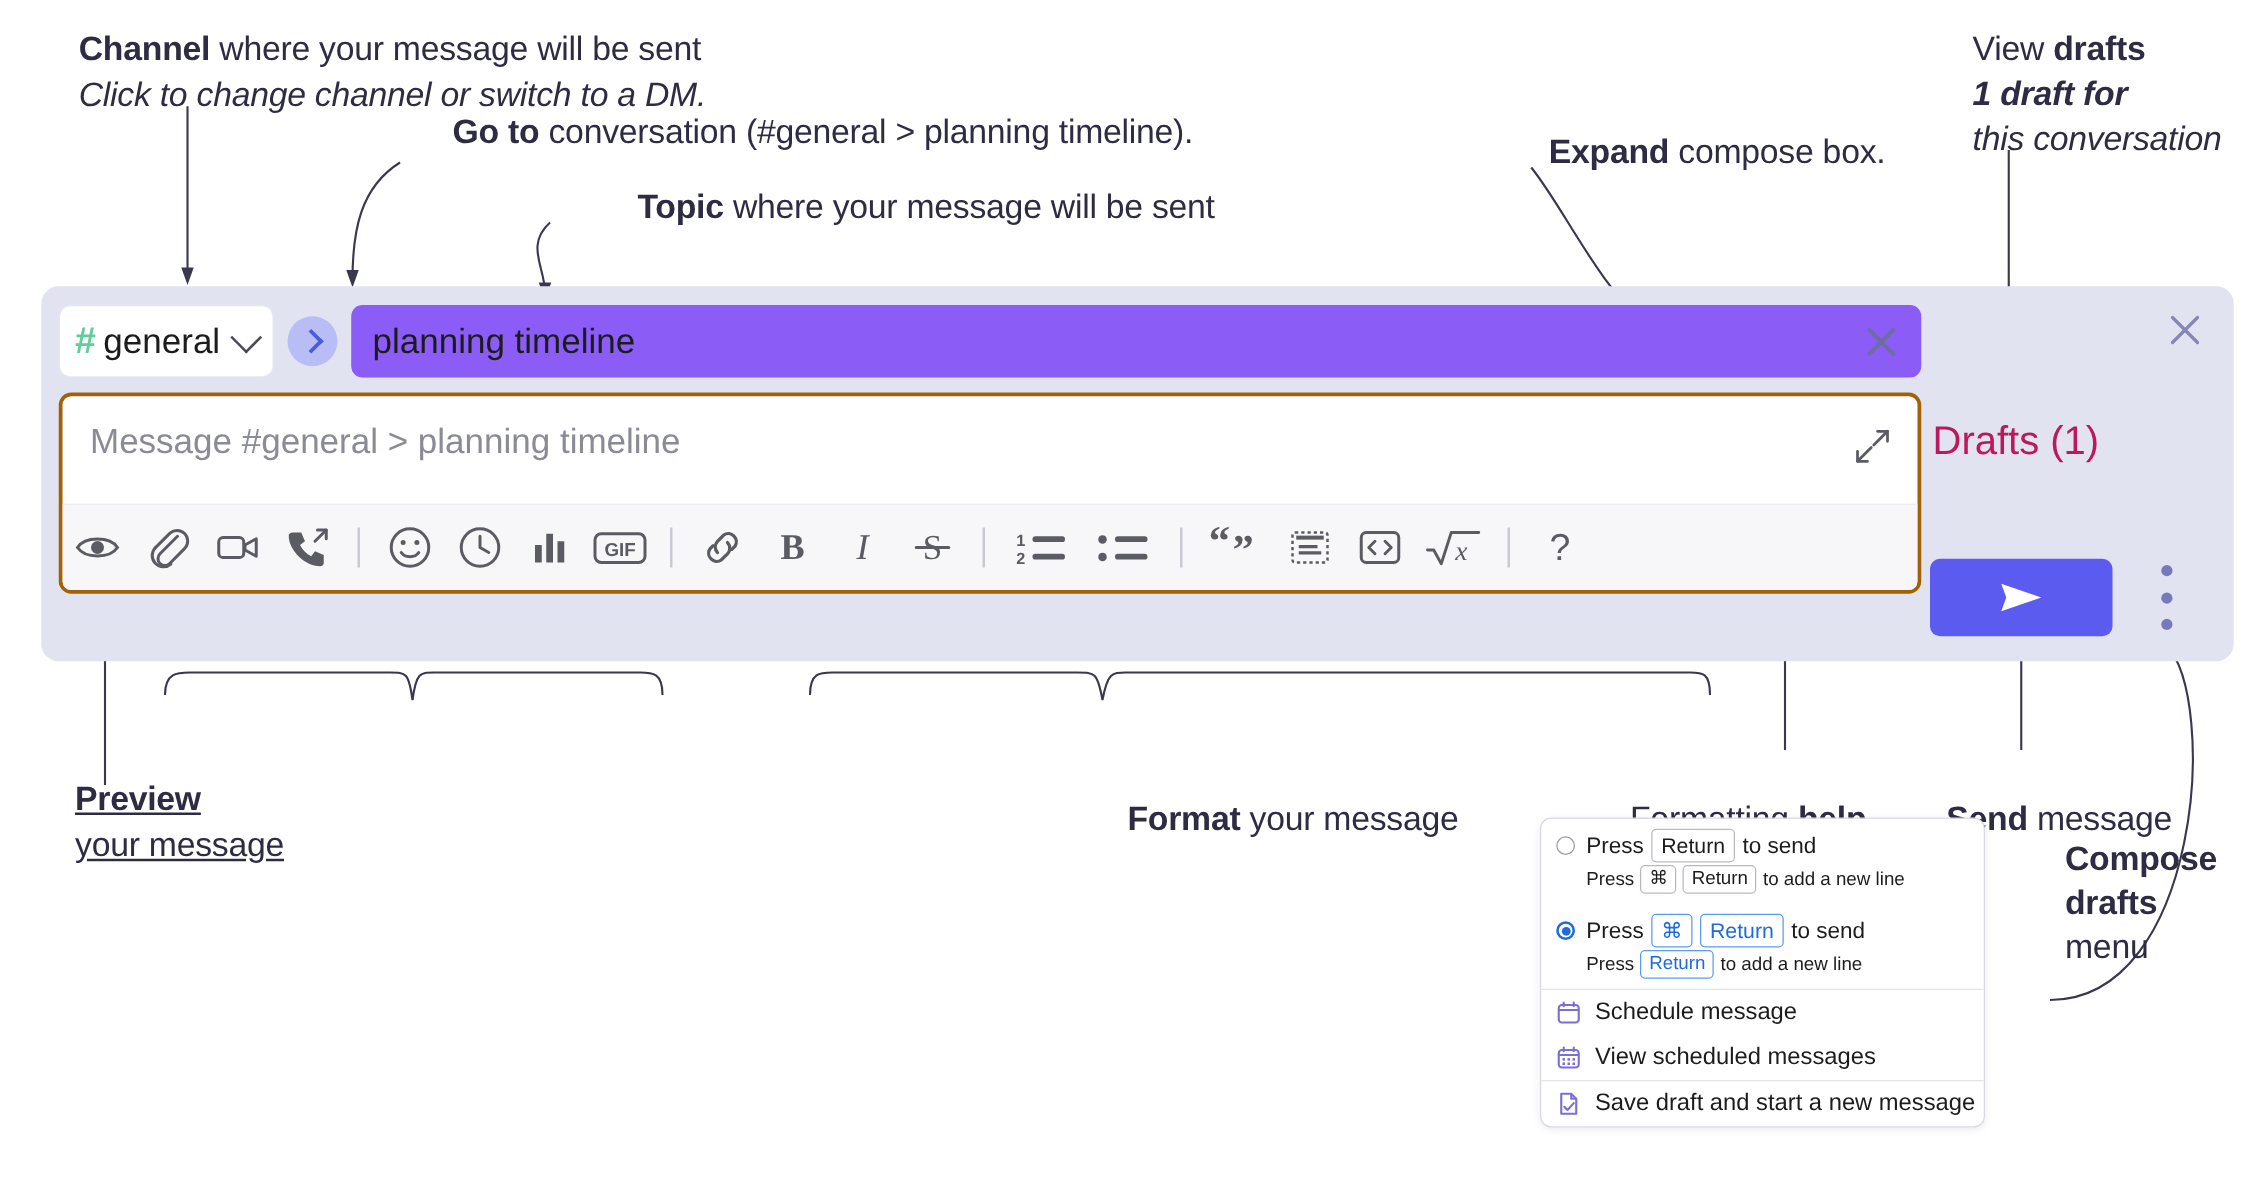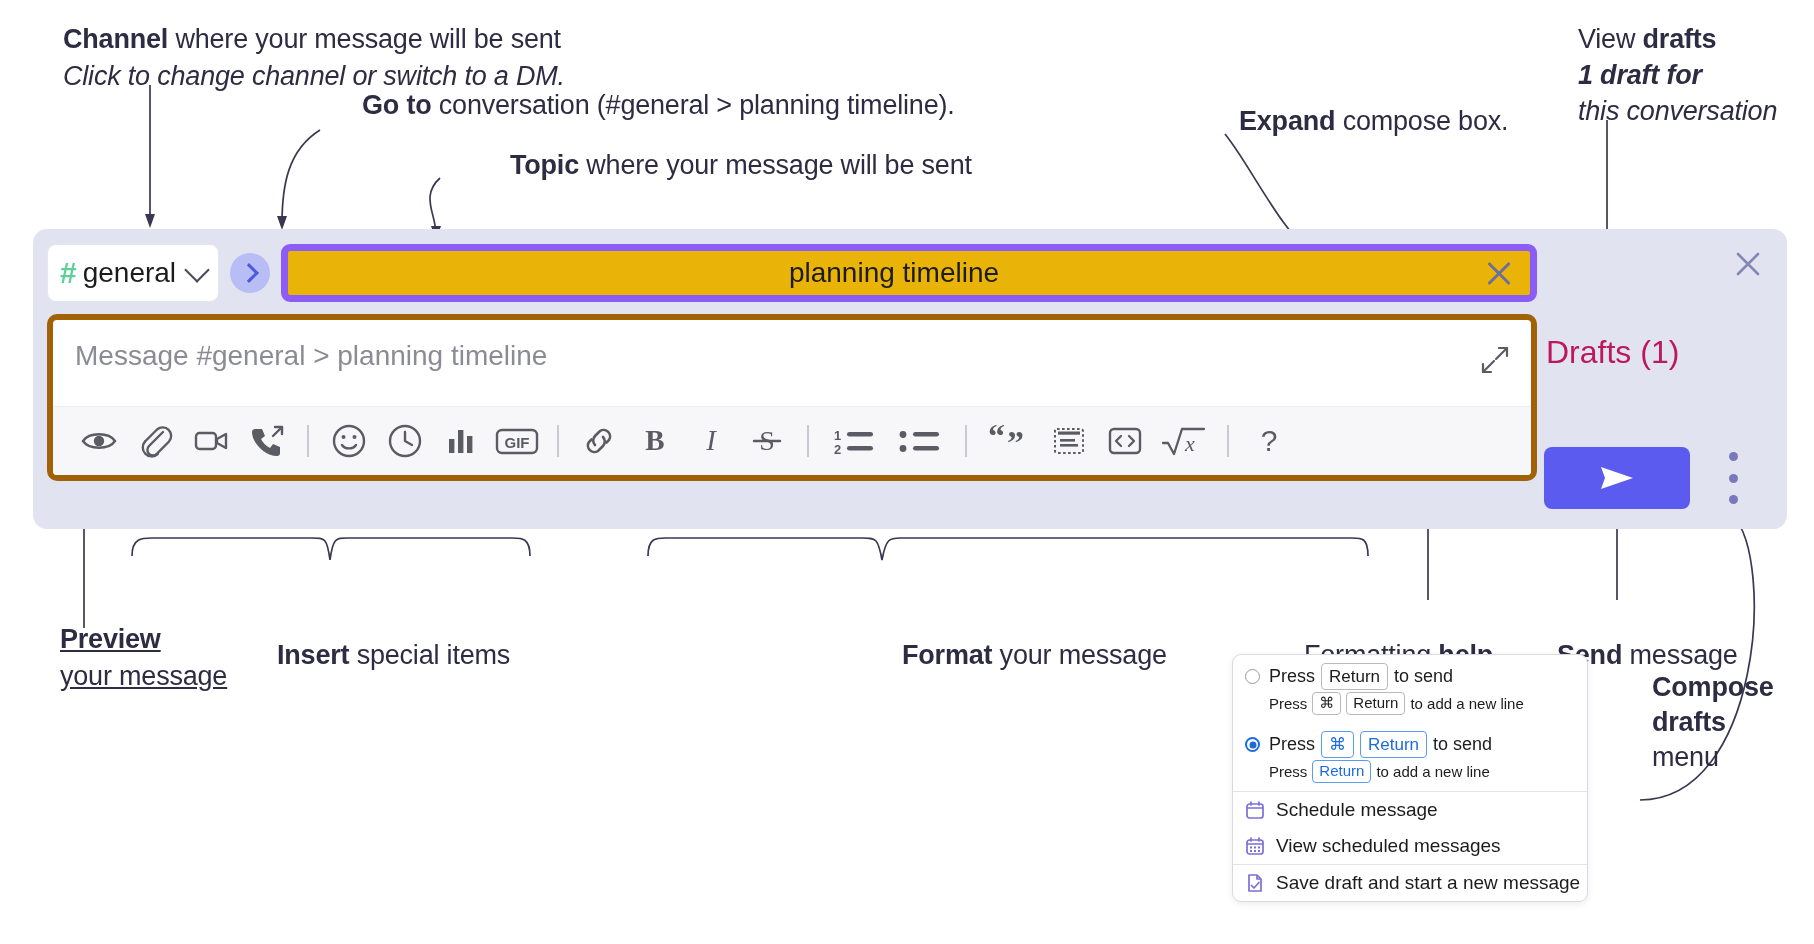--- a/index.html
+++ b/index.html
@@ -32,41 +32,41 @@
   #channel-select .cname{font-size:28px;color:#1d1c1d;flex:1;}
   .chev{width:16px;height:16px;border-right:2.6px solid #4a4a5a;border-bottom:2.6px solid #4a4a5a;transform:rotate(45deg);margin-left:2px;margin-bottom:6px;}
 
   #go-to-conversation{
     width:40px;height:40px;border-radius:50%;background:#b9bdf5;
     margin:0 11px;display:flex;align-items:center;justify-content:center;flex:none;
   }
   #go-to-conversation .arr{width:11px;height:11px;border-right:3px solid #4a5bdc;border-top:3px solid #4a5bdc;transform:rotate(45deg);margin-left:-3px;}
 
   #topic-field{
-    flex:1;height:58px;background:#eab308;border-radius:9px;border:7px solid #8b5cf6;
-    display:flex;align-items:center;padding:0 16px;box-sizing:border-box;text-align:center;
+    flex:1;height:58px;background:#8b5cf6;border-radius:9px;border:1px solid #8b5cf6;
+    display:flex;align-items:center;padding:0 16px;box-sizing:border-box;
   }
   #topic-field .tval{font-size:28px;color:#1d1c1d;flex:1;}
   .xicon{width:30px;height:30px;position:relative;flex:none;}
   .xicon:before,.xicon:after{content:"";position:absolute;left:0;top:14px;width:30px;height:3px;background:#6c6e9c;border-radius:2px;}
   .xicon:before{transform:rotate(45deg);}
   .xicon:after{transform:rotate(-45deg);}
 
   
   #message-box{
-    margin-top:11px;background:#fff;border-radius:10px;border:6px solid #a16207;
+    margin-top:11px;background:#fff;border-radius:10px;border:3px solid #a16207;
     overflow:hidden;
   }
   #message-input-area{height:86px;position:relative;}
   #message-placeholder{position:absolute;left:22px;top:20px;font-size:28px;color:#8b8b96;}
   #expand-compose{position:absolute;right:22px;top:26px;width:28px;height:28px;}
 
   #format-toolbar{
     height:68px;background:#f7f7fa;border-top:1px solid #edecf2;
-    display:flex;align-items:center;padding-left:18px;gap:0;
+    display:flex;align-items:center;gap:0;
   }
   .tbtn{width:56px;height:56px;display:flex;align-items:center;justify-content:center;flex:none;}
   .tsep{width:2px;height:32px;background:#c9c9d4;margin:0 12px;flex:none;}
   .tbtn svg{display:block;}
 
   
   #close-compose{position:absolute;right:22px;top:18px;width:34px;height:34px;}
   #drafts-link{position:absolute;left:1546px;top:334px;font-size:32px;color:#be185d;}
   #send-button{
     position:absolute;left:1544px;top:447px;width:146px;height:62px;background:#5b5bf0;
@@ -375,23 +375,20 @@
     <i></i>
     <i></i>
     <i></i>
   </div>
 
   <div class="anno" style="left:28px;top:624px;text-decoration:underline;">
     <div><b>Preview</b></div>
     <div style="margin-top:5px;">your message</div>
   </div>
 
-  <div class="anno" style="left:245px;top:640px;">
-    <b>Insert</b><span> special items</span>
-  </div>
 
   <div class="anno" style="left:870px;top:640px;">
     <b>Format</b><span> your message</span>
   </div>
 
   <div class="anno" style="left:1272px;top:640px;">
     <span>Formatting </span><b>help</b>
   </div>
 
   <div class="anno" style="left:1525px;top:640px;">

